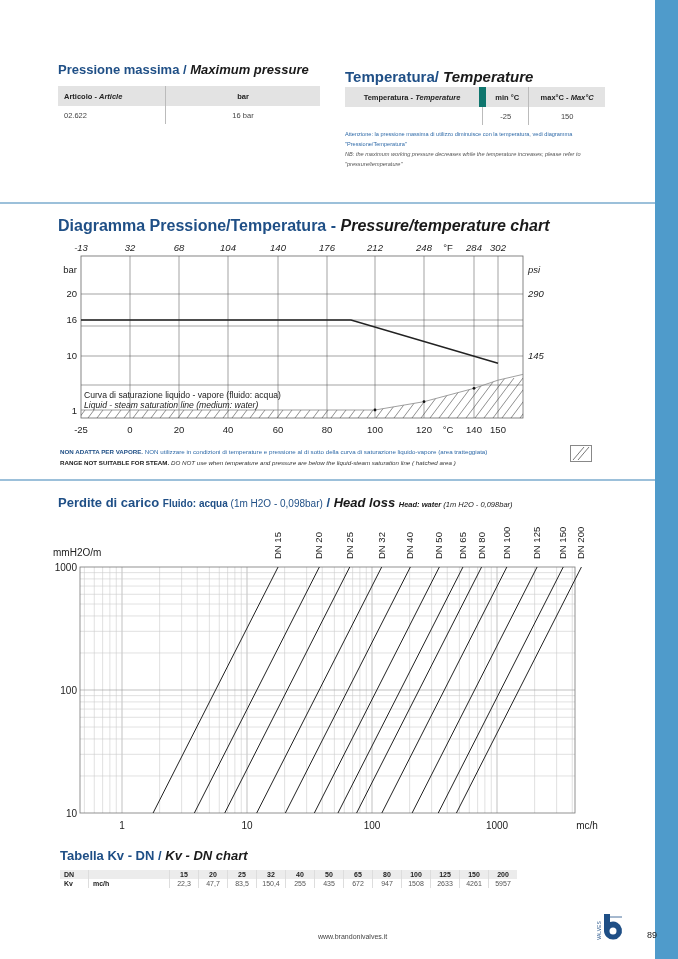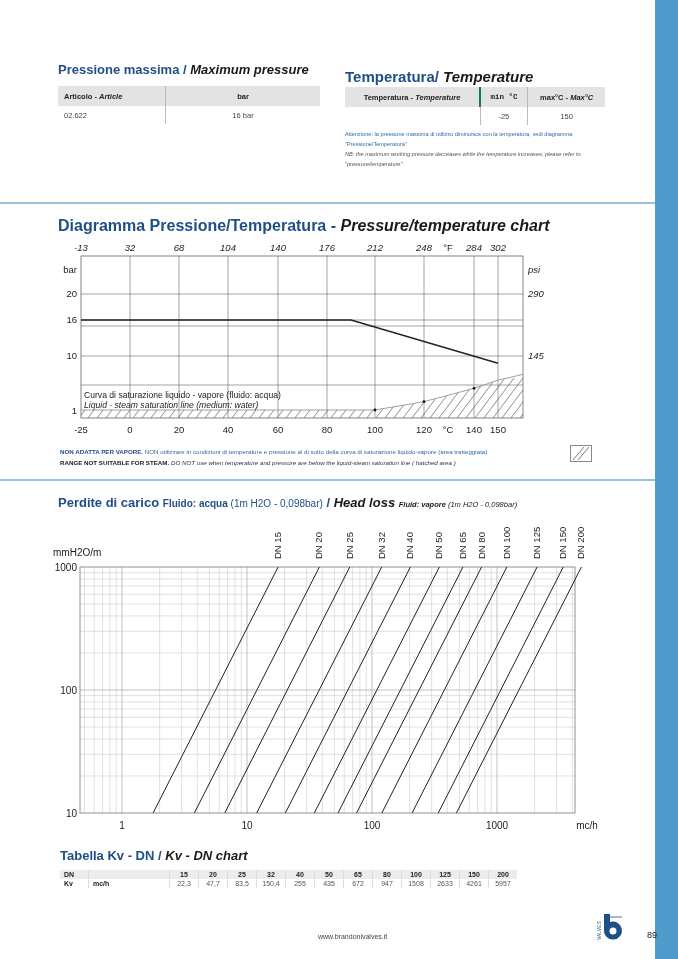--- a/index.html
+++ b/index.html
@@ -49,22 +49,22 @@
 </tbody>
   </table>
 
 <div class="h2" style="left:345px;top:68px;font-size:15px;">
   <span>Temperatura/</span>
   <i>Temperature</i>
 </div>
 <table class="t1" style="position:absolute;left:345px;top:87px;width:260px;">
   <tbody>
       <tr>
-    <th style="width:122px;border-right:2px solid #0f766e;"><span>Temperatura - </span><i>Temperature</i></th>
-    <th style="border-right:1px solid #bbb;font-family:Liberation Mono, monospace;">min °C</th>
+    <th style="width:122px;border-right:7px solid #0f766e;"><span>Temperatura - </span><i>Temperature</i></th>
+    <th style="border-right:1px solid #bbb;">min °C</th>
     <th><span>max°C - </span><i>Max°C</i></th>
   </tr>
   <tr>
     <td style="border-right:1px solid #bbb;"></td>
     <td style="text-align:center;border-right:1px solid #bbb;">-25</td>
     <td style="text-align:center;">150</td>
   </tr>
 </tbody>
   </table>
 <div class="note" style="left:345px;top:129px;width:272px;">
@@ -232,21 +232,21 @@
   <line x1="8" y1="15" x2="19" y2="2" stroke="#555" stroke-width="0.8"></line>
 </svg>
 
 <div class="hr" style="top:479px;"></div>
 
 <div class="h2" style="left:58px;top:495px;font-size:13px;">
   <span>Perdite di carico</span>
   <span style="font-size:10px;"><span>Fluido: acqua</span> <span style="font-weight:normal;">(1m H2O - 0,098bar)</span></span>
   <span class="slash">/</span>
   <i style="color:#1a1a1a;">Head loss</i>
-  <i style="font-size:7.5px;color:#1a1a1a;"><span>Fluid: vapore</span> <span style="font-weight:normal;">(1m H2O - 0,098bar)</span></i>
+  <i style="font-size:7.5px;color:#1a1a1a;"><span>Head: water</span> <span style="font-weight:normal;">(1m H2O - 0,098bar)</span></i>
 </div>
 
 <svg id="hlchart" style="position:absolute;left:50px;top:515px;" width="560" height="325">
   <g id="hl-grid">
       <line x1="34.37125054200235" y1="52" x2="34.37125054200235" y2="298" stroke="#ccc" stroke-width="0.6"></line>
       <line x1="44.26890629795547" y1="52" x2="44.26890629795547" y2="298" stroke="#ccc" stroke-width="0.6"></line>
       <line x1="52.63725500178211" y1="52" x2="52.63725500178211" y2="298" stroke="#ccc" stroke-width="0.6"></line>
       <line x1="59.88624837399295" y1="52" x2="59.88624837399295" y2="298" stroke="#ccc" stroke-width="0.6"></line>
       <line x1="66.28031367991561" y1="52" x2="66.28031367991561" y2="298" stroke="#ccc" stroke-width="0.6"></line>
       <line x1="72" y1="52" x2="72" y2="298" stroke="#999" stroke-width="0.6"></line>

